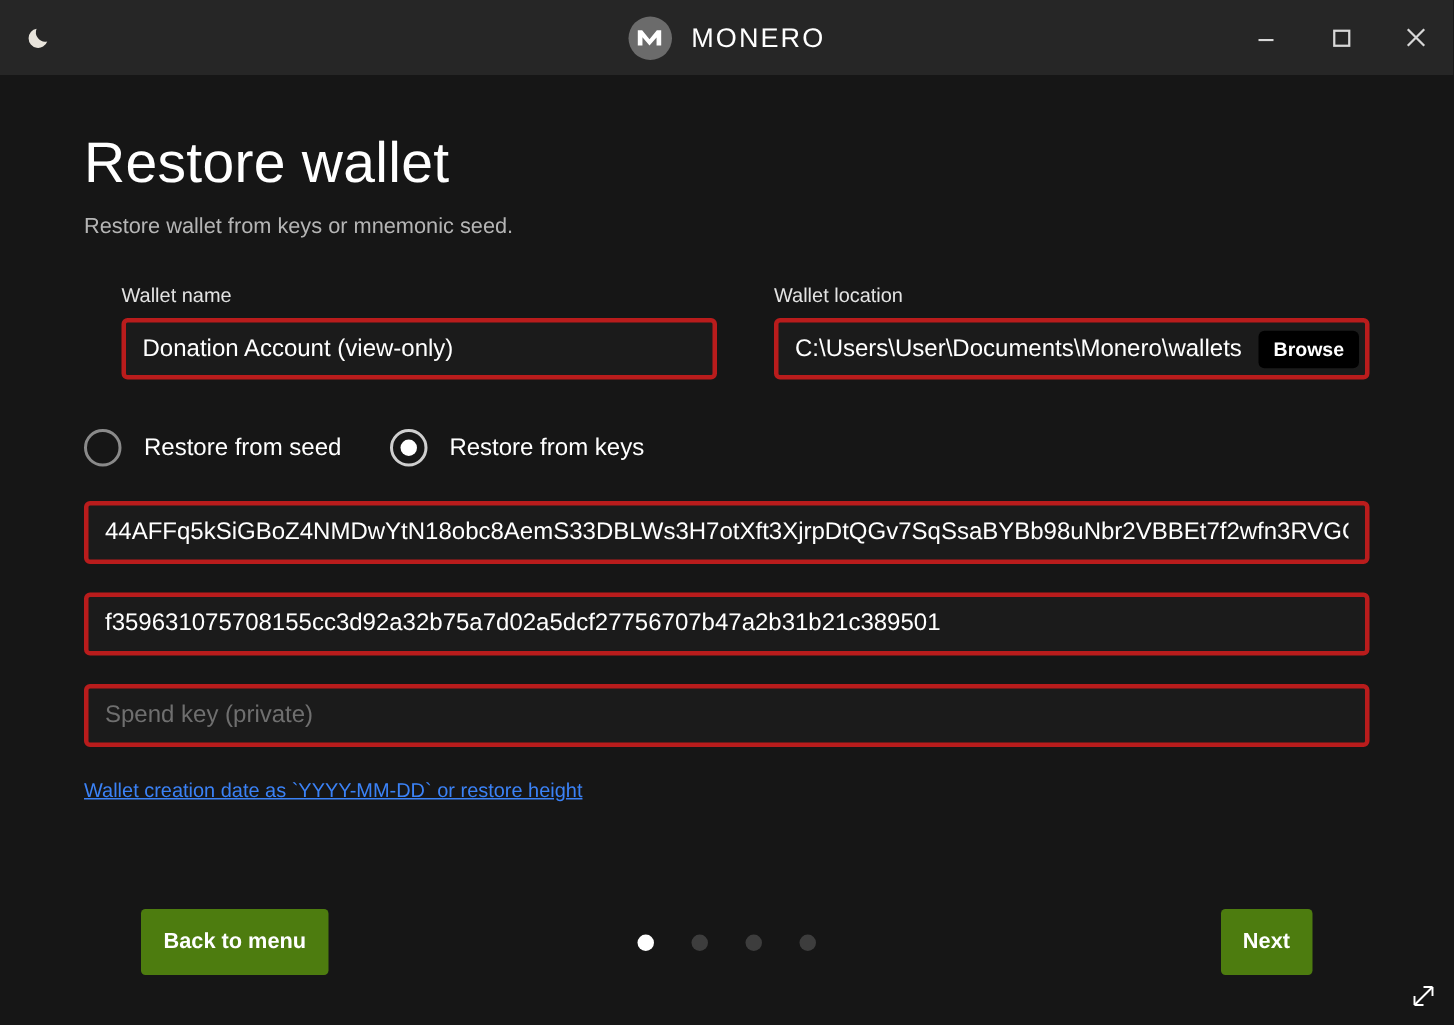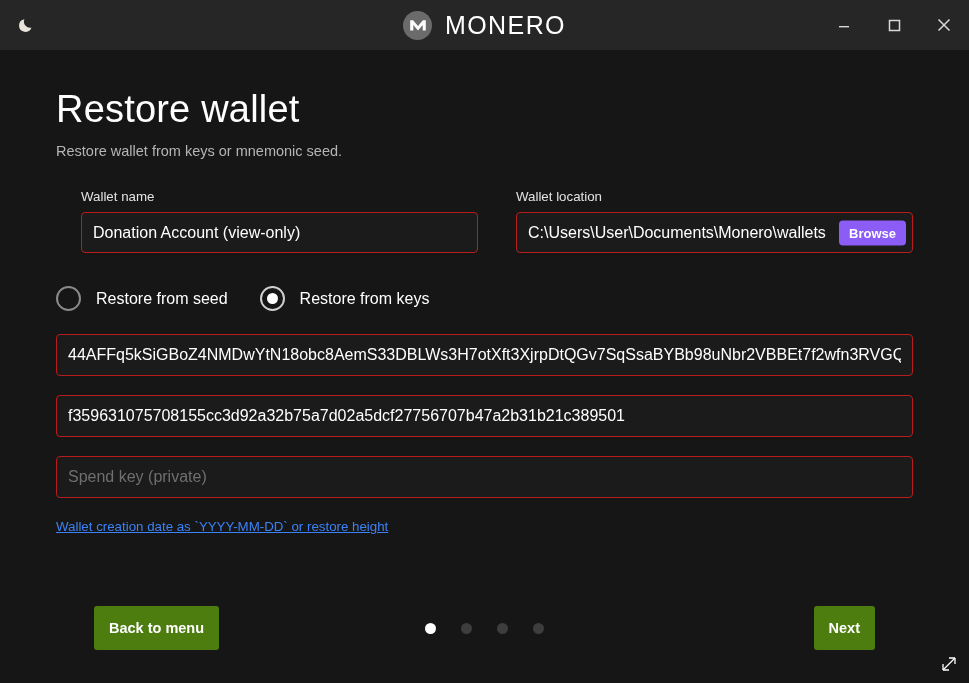--- a/index.html
+++ b/index.html
@@ -48,21 +48,21 @@
   .brand-logo {
     width: 29px;
     height: 29px;
     border-radius: 50%;
     background: #6b6b6b;
     display: flex;
     align-items: center;
     justify-content: center;
   }
   .brand-name {
-    font-size: 25px;
+    font-size: 18px;
     letter-spacing: 1.4px;
     font-weight: 500;
     color: #ffffff;
   }
   .win-controls {
     position: absolute;
     right: 0;
     top: 0;
     height: 50px;
     display: flex;
@@ -108,40 +108,40 @@
     font-size: 13.3px;
     color: #e3e3e3;
     margin-bottom: 8px;
     display: block;
   }
   .input {
     box-sizing: border-box;
     width: 100%;
     height: 41px;
     background: #1b1b1b;
-    border: 1px solid #b91c1c;
+    border: 3px solid #b91c1c;
     border-radius: 4px;
     color: #ffffff;
     font-family: "Liberation Sans", sans-serif;
     font-size: 16px;
     padding: 0 11px;
     outline: none;
     white-space: nowrap;
     overflow: hidden;
     text-overflow: clip;
   }
   .input::placeholder { color: #6f6f6f; }
 
   .location-wrap { position: relative; }
   .browse-btn {
     position: absolute;
     right: 7px;
     top: 50%;
     transform: translateY(-50%);
-    background: #8b5cf6;
+    background: #000000;
     border: none;
     border-radius: 4px;
     color: #ffffff;
     font-family: "Liberation Sans", sans-serif;
     font-size: 13px;
     font-weight: bold;
     padding: 5px 10px;
     cursor: pointer;
   }
 

